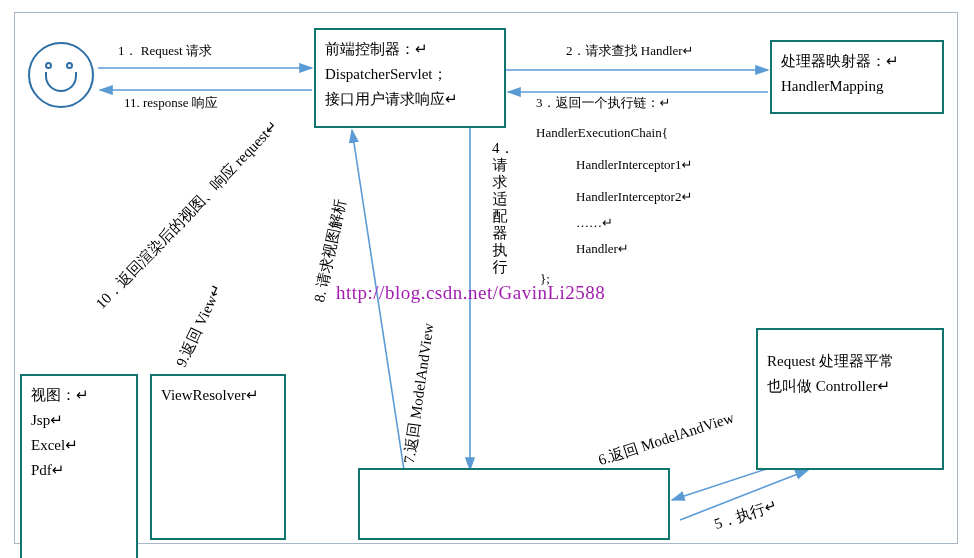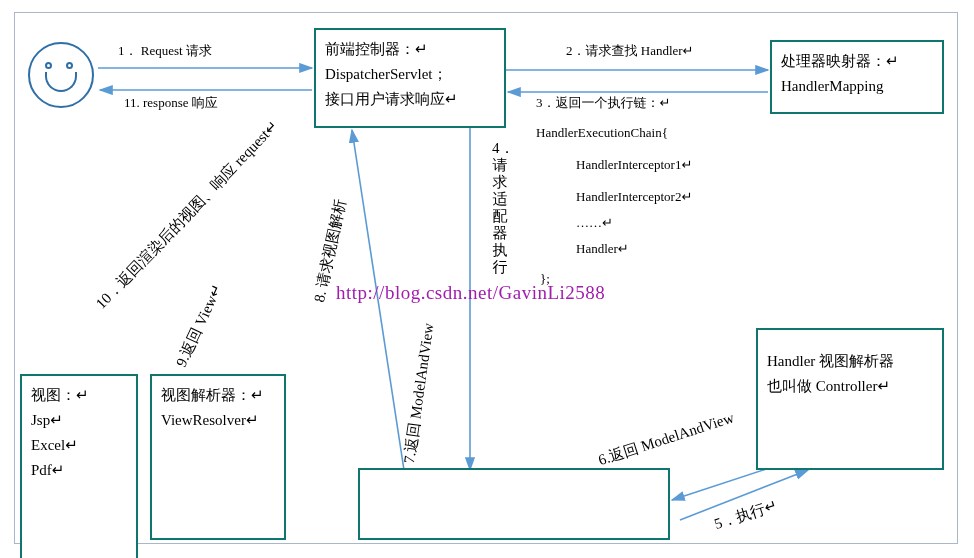--- a/index.html
+++ b/index.html
@@ -163,29 +163,28 @@
     <div class="ln">DispatcherServlet；</div>
     <div class="ln">接口用户请求响应↵</div>
   </div>
 
   <div class="box" style="left:770px; top:40px; width:174px; height:74px;">
     <div class="ln">处理器映射器：↵</div>
     <div class="ln">HandlerMapping</div>
   </div>
 
   <div class="box" style="left:756px; top:328px; width:188px; height:142px;">
-    <div class="ln" style="margin-top:12px;">Handler  视图解析器</div>
+    <div class="ln" style="margin-top:12px;">Request  处理器平常</div>
     <div class="ln">也叫做 Controller↵</div>
   </div>
 
   <div class="box" style="left:358px; top:468px; width:312px; height:72px;">
   </div>
 
   <div class="box" style="left:150px; top:374px; width:136px; height:166px;">
-    <div class="ln">视图解析器：↵</div>
     <div class="ln">ViewResolver↵</div>
   </div>
 
   <div class="box" style="left:20px; top:374px; width:118px; height:214px;">
     <div class="ln">视图：↵</div>
     <div class="ln">Jsp↵</div>
     <div class="ln">Excel↵</div>
     <div class="ln">Pdf↵</div>
   </div>
 

